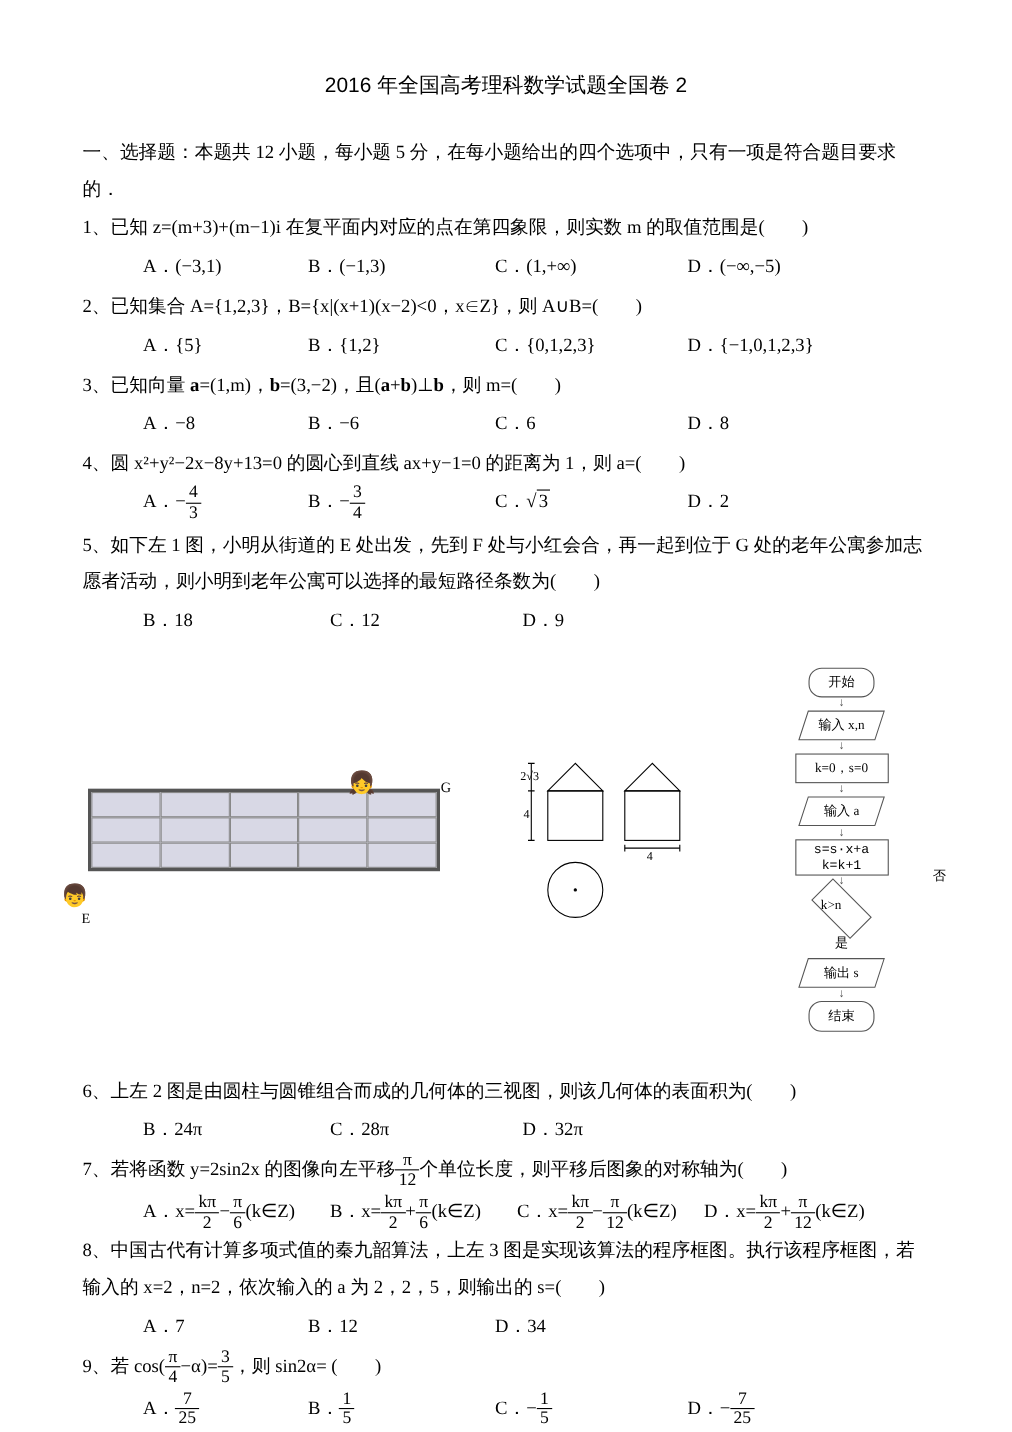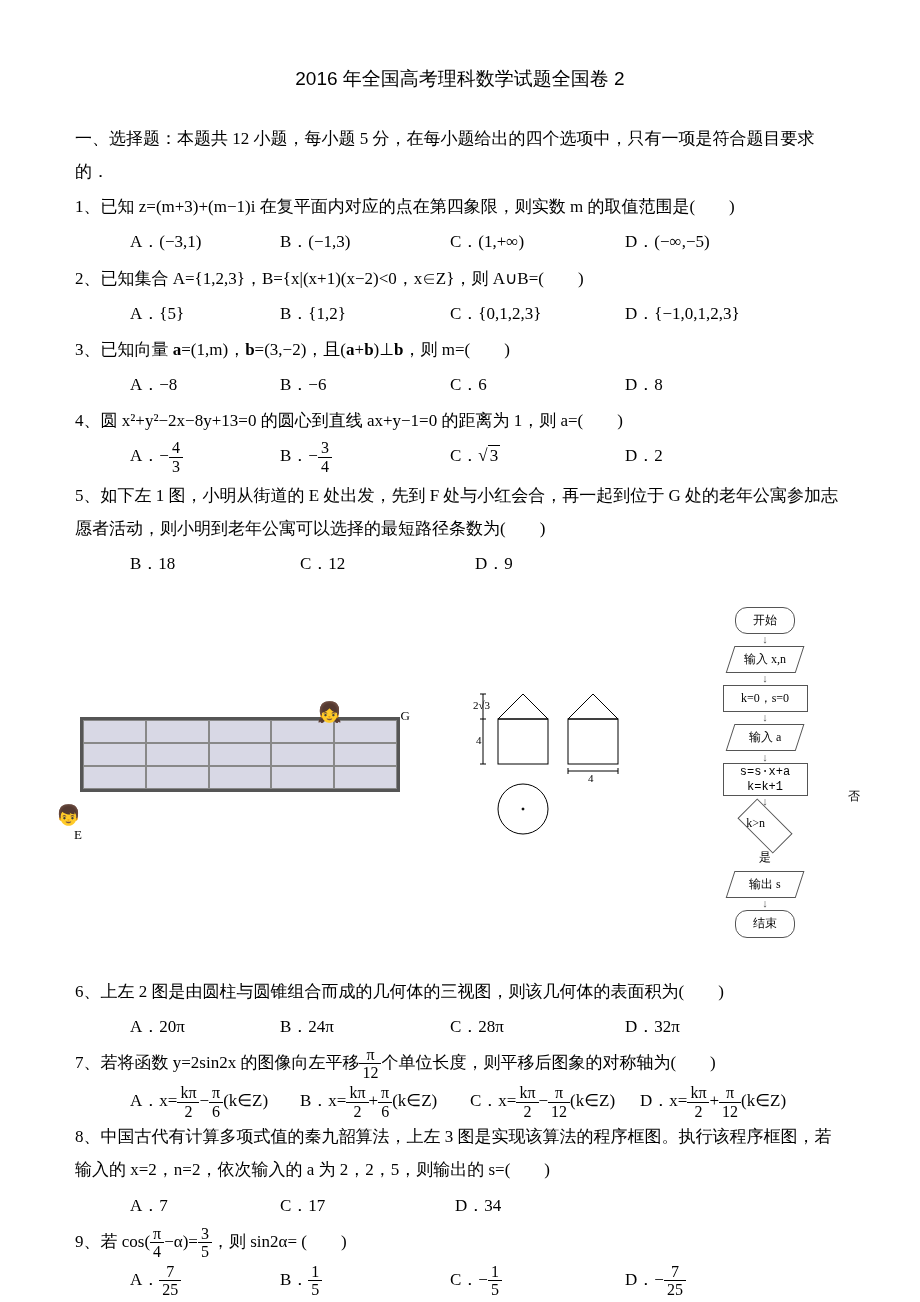--- a/index.html
+++ b/index.html
@@ -205,40 +205,39 @@
       <div class="yes-label">是</div>
       <div class="flowbox flowpara"><span>输出 s</span></div>
       <div class="arrow">↓</div>
       <div class="flowbox flowoval">结束</div>
     </div>
   </div>
 </div>
 
 <div class="question">6、上左 2 图是由圆柱与圆锥组合而成的几何体的三视图，则该几何体的表面积为(　　)</div>
 <div class="options">
-  <span class="option opt-a">A．20π</span>
   <span class="option opt-b">B．24π</span>
   <span class="option opt-c">C．28π</span>
   <span class="option opt-d">D．32π</span>
 </div>
 
 <div class="question">
   <span>7、若将函数 y=2sin2x 的图像向左平移</span><span class="frac"><span class="num">π</span><span class="den">12</span></span><span>个单位长度，则平移后图象的对称轴为(　　)</span>
 </div>
 <div class="q7-options">
   <span class="option"><span>A．x=</span><span class="frac"><span class="num">kπ</span><span class="den">2</span></span><span>−</span><span class="frac"><span class="num">π</span><span class="den">6</span></span><span>(k∈Z)</span></span>
   <span class="option"><span>B．x=</span><span class="frac"><span class="num">kπ</span><span class="den">2</span></span><span>+</span><span class="frac"><span class="num">π</span><span class="den">6</span></span><span>(k∈Z)</span></span>
   <span class="option"><span>C．x=</span><span class="frac"><span class="num">kπ</span><span class="den">2</span></span><span>−</span><span class="frac"><span class="num">π</span><span class="den">12</span></span><span>(k∈Z)</span></span>
   <span class="option"><span>D．x=</span><span class="frac"><span class="num">kπ</span><span class="den">2</span></span><span>+</span><span class="frac"><span class="num">π</span><span class="den">12</span></span><span>(k∈Z)</span></span>
 </div>
 
 <div class="question">8、中国古代有计算多项式值的秦九韶算法，上左 3 图是实现该算法的程序框图。执行该程序框图，若输入的 x=2，n=2，依次输入的 a 为 2，2，5，则输出的 s=(　　)</div>
 <div class="options">
   <span class="option opt-a">A．7</span>
-  <span class="option opt-c">C．17</span>
+  <span class="option opt-b">B．12</span>
   <span class="option opt-d">D．34</span>
 </div>
 
 <div class="question">
   <span>9、若 cos(</span><span class="frac"><span class="num">π</span><span class="den">4</span></span><span>−α)=</span><span class="frac"><span class="num">3</span><span class="den">5</span></span><span>，则 sin2α= (　　)</span>
 </div>
 <div class="q9-options">
   <span class="option opt-a"><span>A．</span><span class="frac"><span class="num">7</span><span class="den">25</span></span></span>
   <span class="option opt-b"><span>B．</span><span class="frac"><span class="num">1</span><span class="den">5</span></span></span>
   <span class="option opt-c"><span>C．−</span><span class="frac"><span class="num">1</span><span class="den">5</span></span></span>

